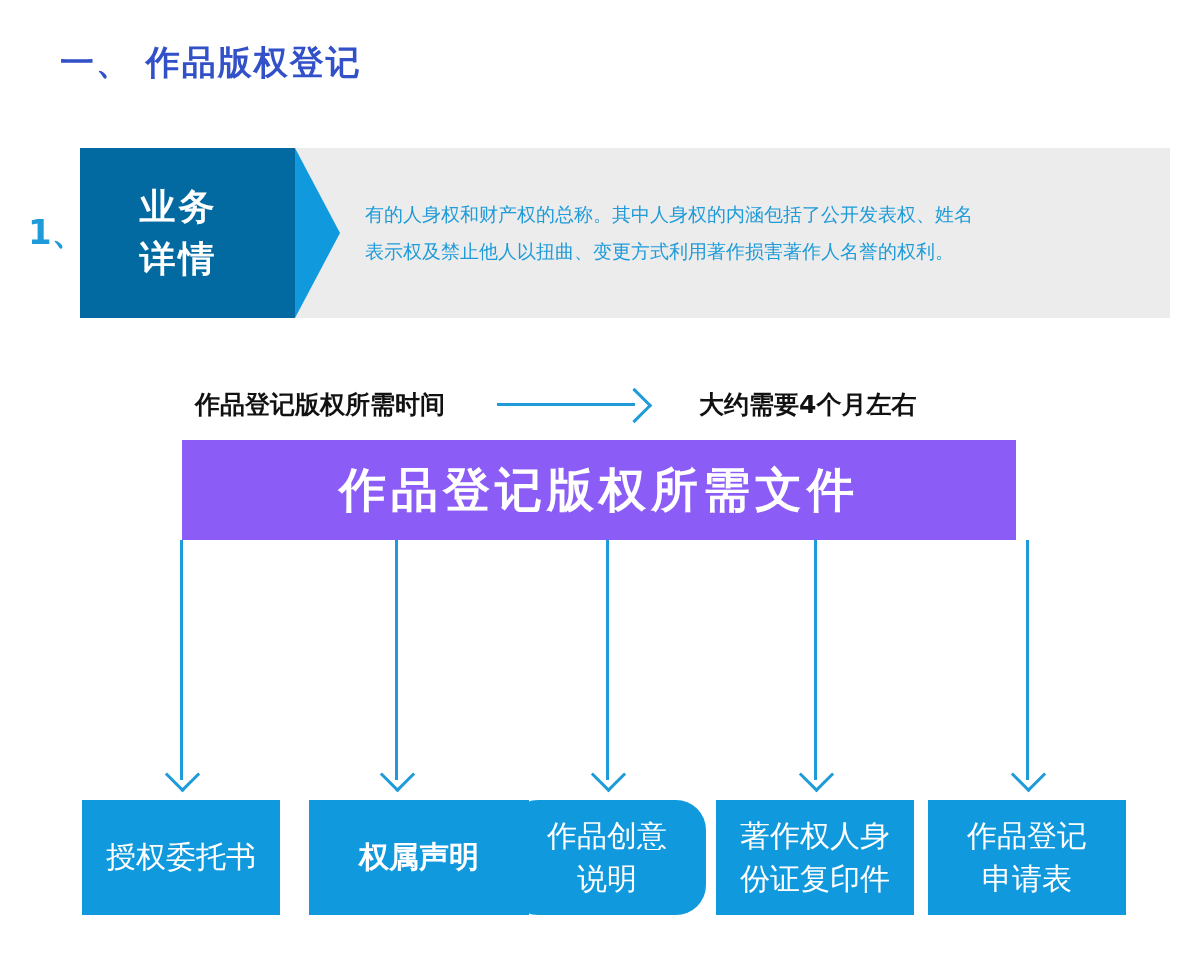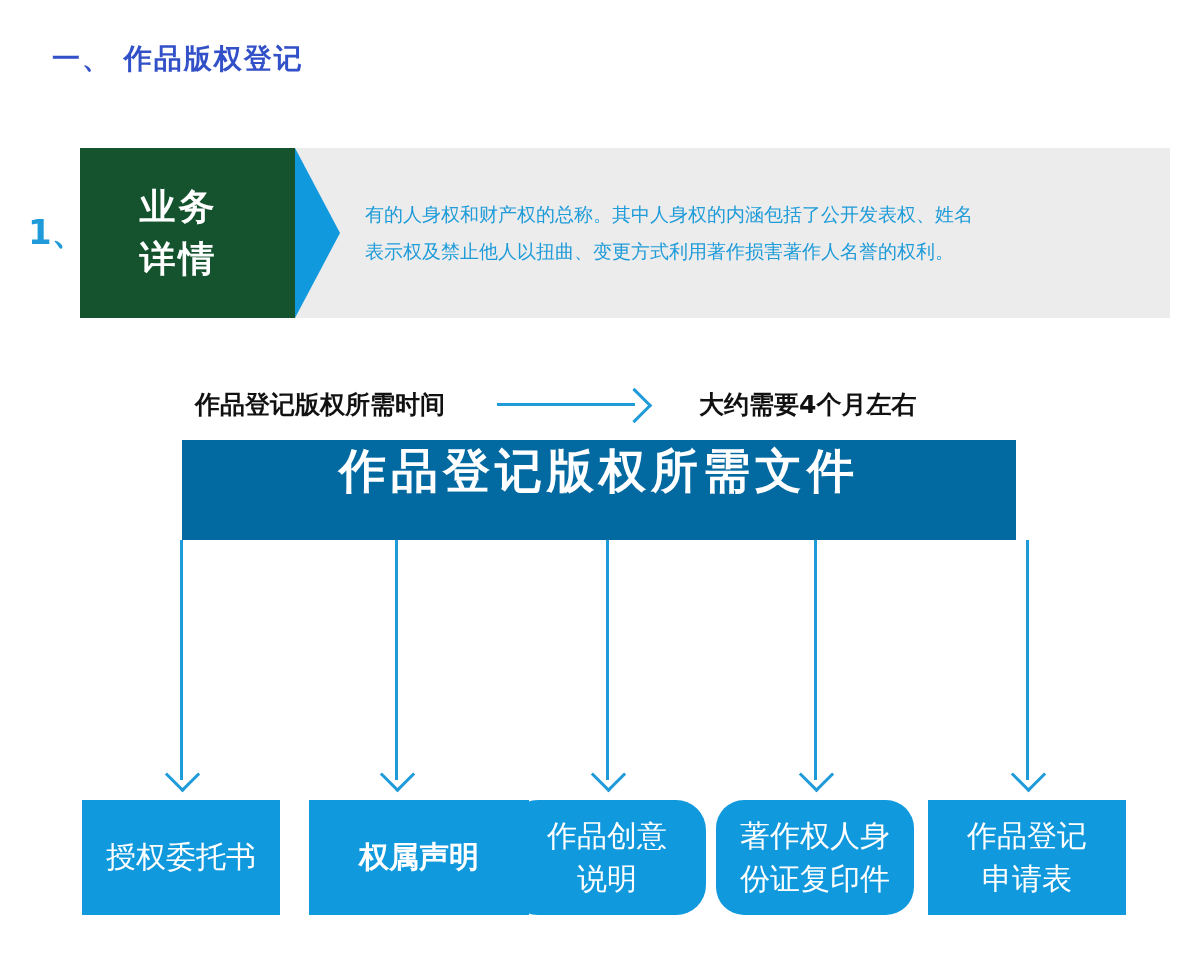--- a/index.html
+++ b/index.html
@@ -11,23 +11,23 @@
     width: 1200px;
     height: 956px;
     position: relative;
     font-family: "DejaVu Sans", "Liberation Sans", sans-serif;
     overflow: hidden;
   }
 
   
   .page-title {
     position: absolute;
-    left: 52px;
+    left: 60px;
     top: 40px;
-    font-size: 28px;
+    font-size: 34px;
     font-weight: bold;
     color: #3250c8;
     letter-spacing: 2px;
     white-space: nowrap;
   }
 
   
   .detail-band {
     position: absolute;
     left: 80px;
@@ -42,21 +42,21 @@
     width: 1090px;
     height: 170px;
     background: #ececec;
   }
   .detail-band .blue-tag {
     position: absolute;
     left: 0;
     top: 0;
     width: 215px;
     height: 170px;
-    background: #14532d;
+    background: #0369a1;
     display: flex;
     flex-direction: column;
     align-items: center;
     justify-content: center;
     box-sizing: border-box;
     padding-right: 18px;
   }
   .detail-band .blue-tag span {
     display: block;
     color: #ffffff;
@@ -142,22 +142,23 @@
     transform: rotate(45deg);
   }
 
   
   .docs-header {
     position: absolute;
     left: 182px;
     top: 440px;
     width: 834px;
     height: 100px;
-    background: #0369a1;
-    display: flex;
+    background: #8b5cf6;
+    display: flex;
+    align-items: center;
     justify-content: center;
   }
   .docs-header span {
     color: #ffffff;
     font-size: 47px;
     font-weight: bold;
     letter-spacing: 5px;
   }
 
   
@@ -261,19 +262,19 @@
 <div id="doc-boxes">
     <div class="doc-box" style="left: 82px; width: 198px;">
       <span>授权委托书</span>
     </div>
     <div class="doc-box" style="left: 309px; width: 220px; font-weight: bold;">
       <span>权属声明</span>
     </div>
     <div class="doc-box" style="left: 508px; width: 198px; border-radius: 30px;">
       <span>作品创意<br>说明</span>
     </div>
-    <div class="doc-box" style="left: 716px; width: 198px; border-radius: 28px;">
+    <div class="doc-box" style="left: 716px; width: 198px;">
       <span>著作权人身<br>份证复印件</span>
     </div>
     <div class="doc-box" style="left: 928px; width: 198px;">
       <span>作品登记<br>申请表</span>
     </div>
   </div>
 
 </body></html>

